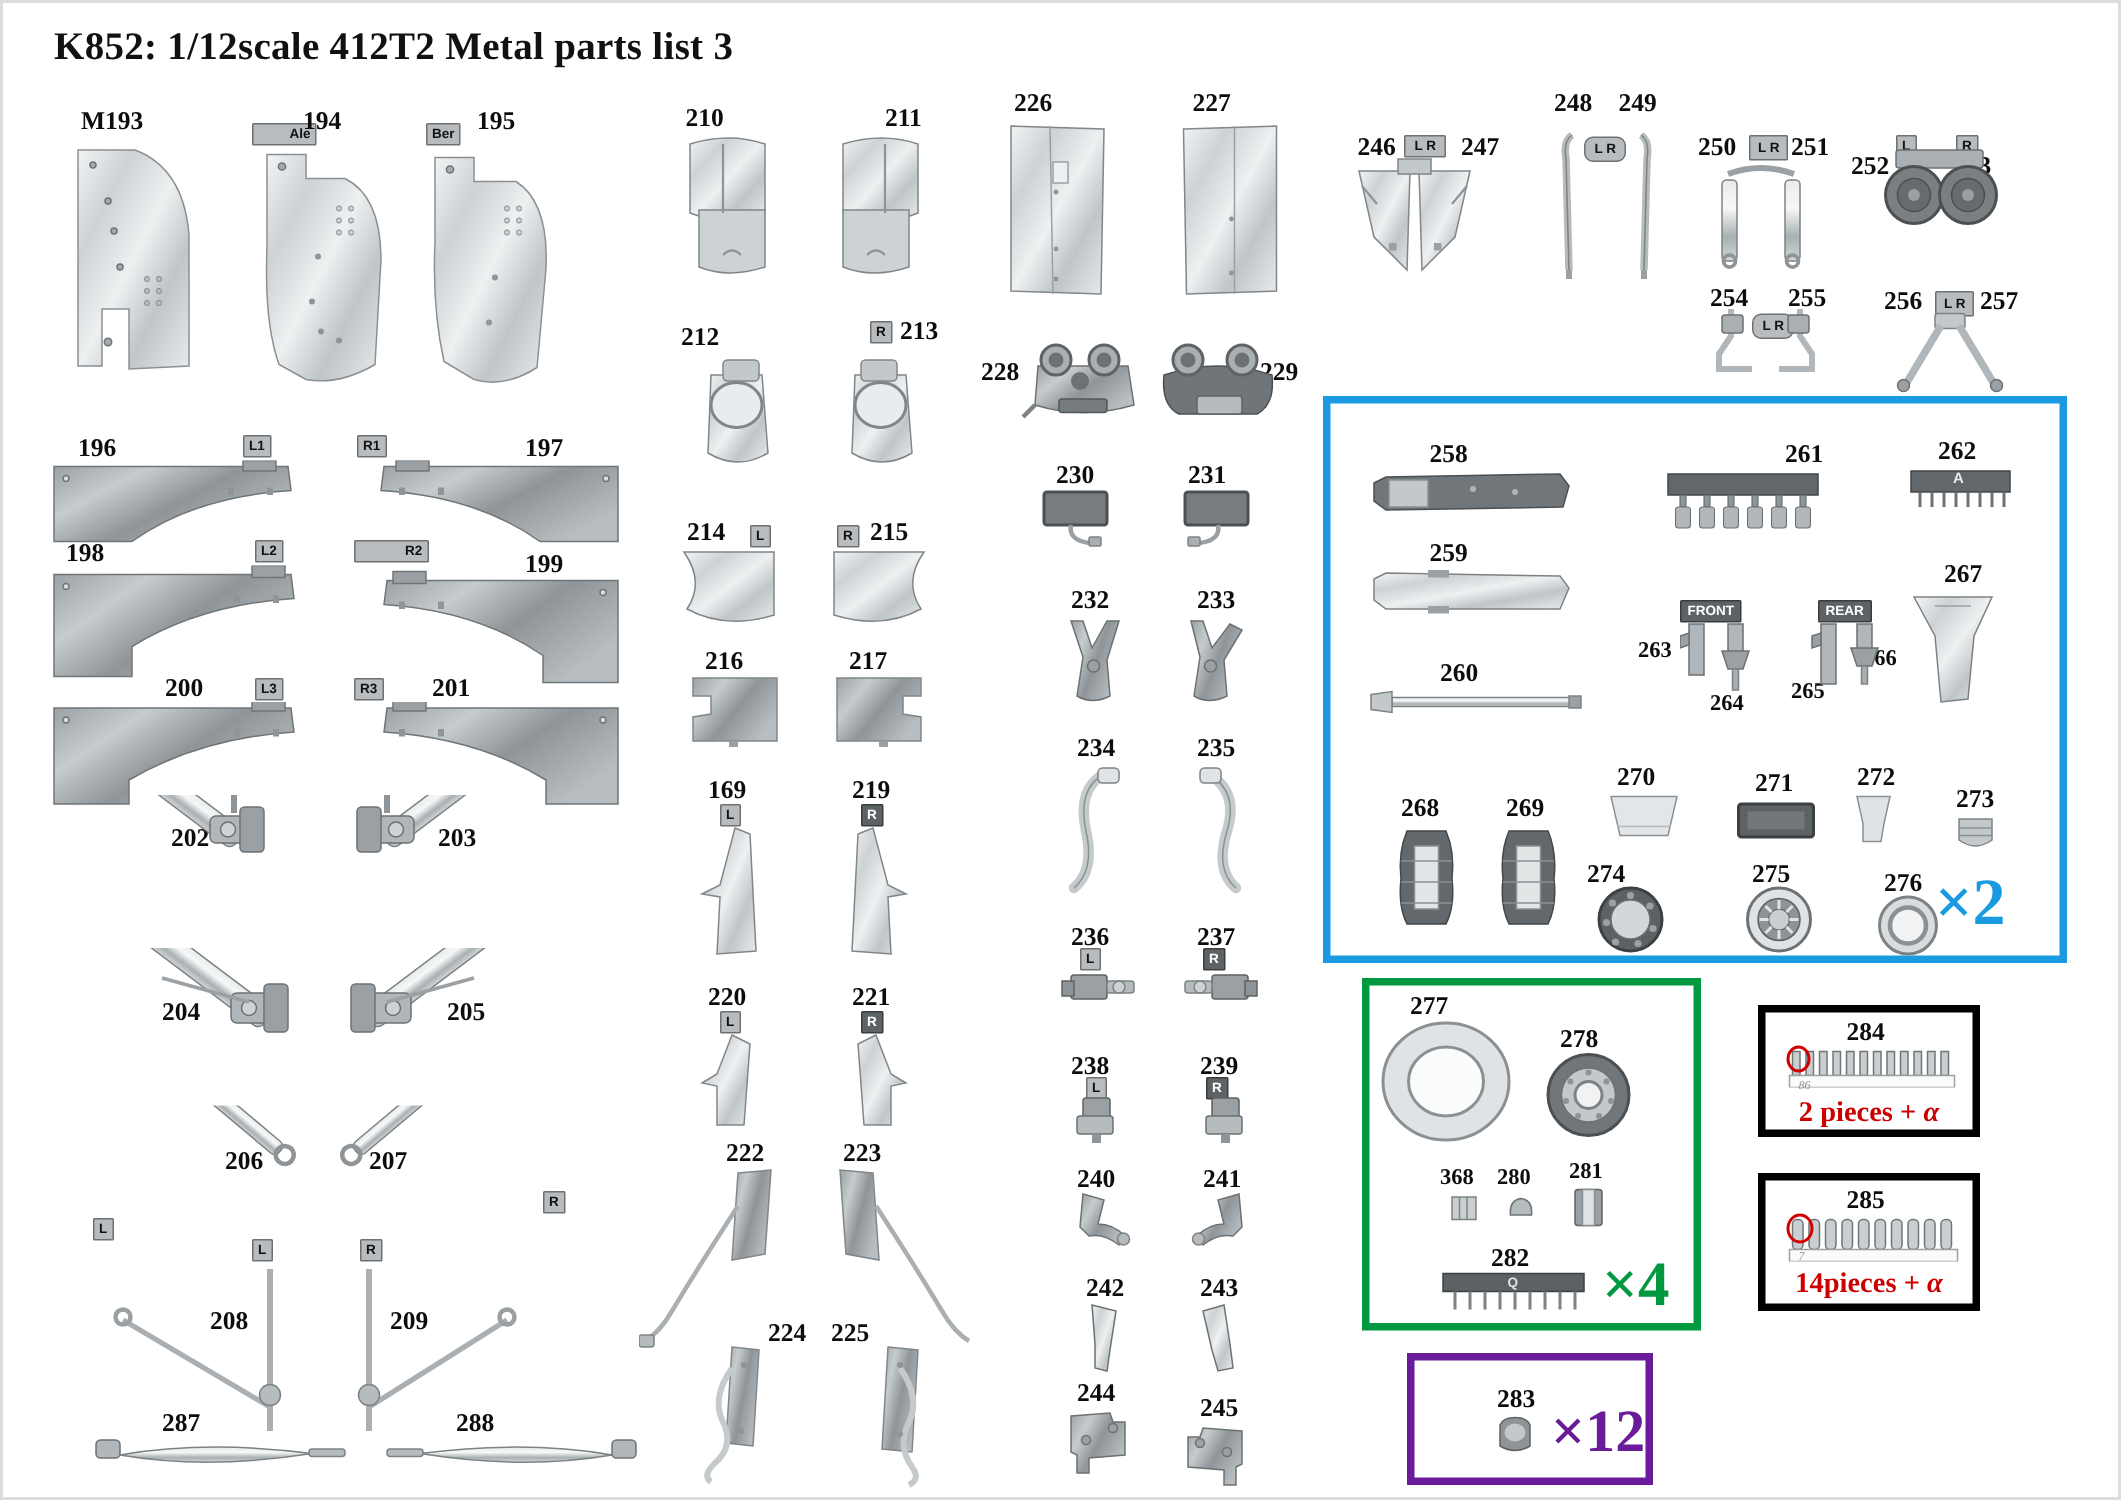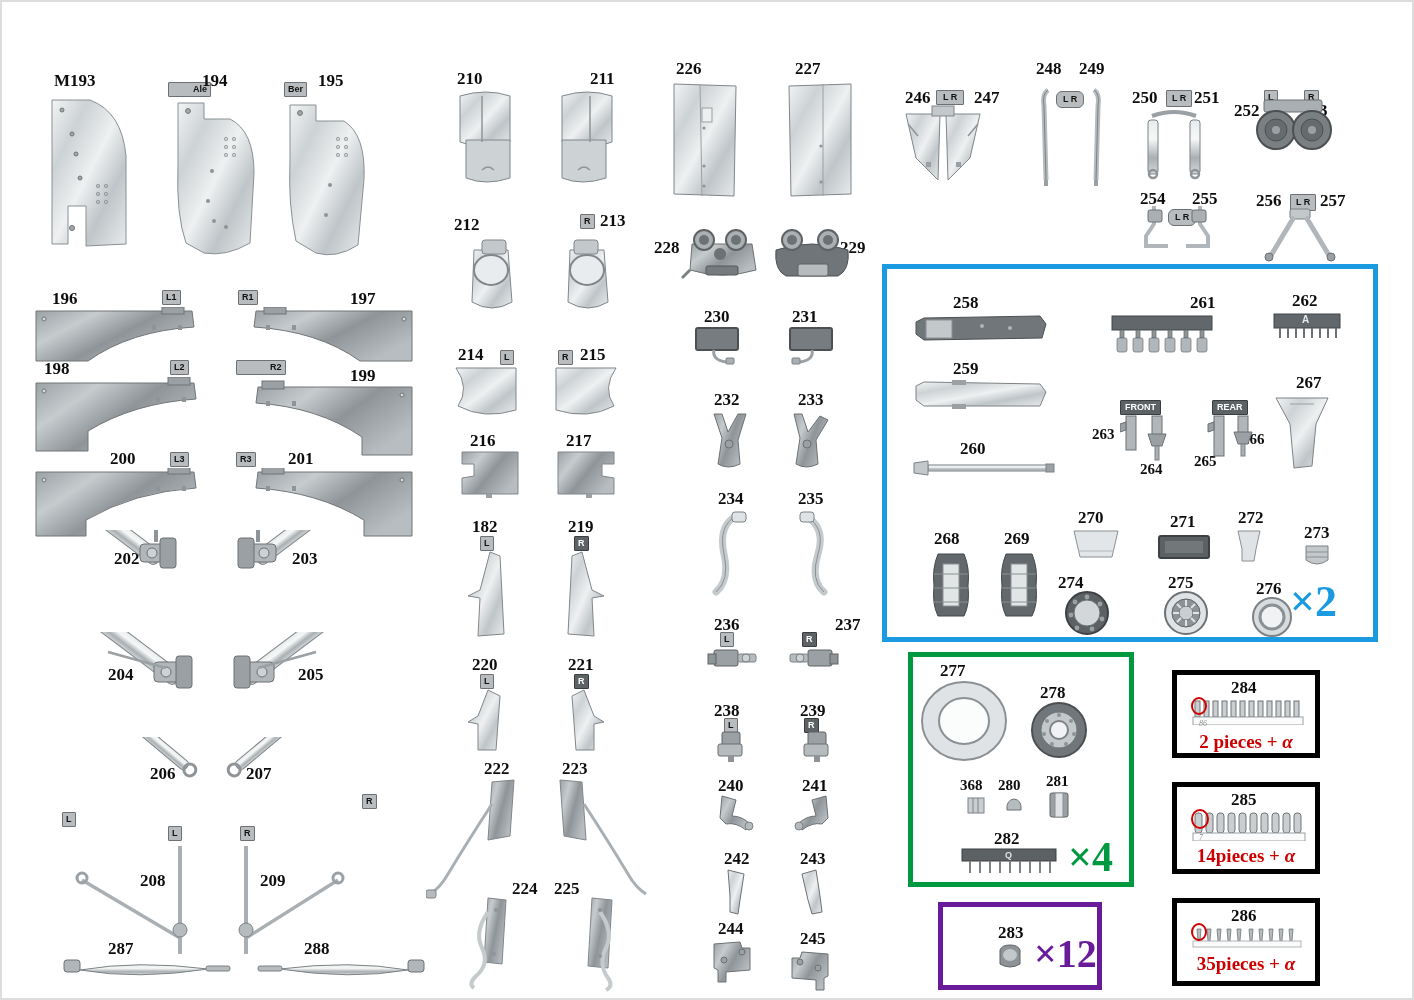--- a/index.html
+++ b/index.html
@@ -52,20 +52,21 @@
   .pbox .cap i{font-style:italic;font-family:"Liberation Serif",serif;}
   .redcirc{position:absolute;border:2px solid #d00000;border-radius:50%;box-sizing:border-box;}
   .strip-lbl{position:absolute;font-size:8px;color:#8d9295;font-style:italic;
        font-family:"Liberation Serif",serif;}
 </style>
 </head>
 <body>
 
 <div id="page">
 
+  <div class="title">K852: 1/12scale 412T2 Metal parts list 3</div>
 
   <div class="num" style="left:52px;top:70px;">M193</div>
   <svg class="part" style="left:44px;top:92px;" width="88" height="160">
     <defs>
         <linearGradient id="mg1" x1="0" y1="0" x2="1" y2="1">
       <stop offset="0%" stop-color="#f2f4f5"></stop>
           <stop offset="25%" stop-color="#cdd2d4"></stop>
       <stop offset="50%" stop-color="#eef0f1"></stop>
           <stop offset="72%" stop-color="#bfc5c8"></stop>
       <stop offset="100%" stop-color="#e8ebec"></stop>
@@ -357,21 +358,21 @@
     <path d="M2,2 L58,2 L58,44 L2,44 L2,28 L14,26 L14,14 L2,14 Z" fill="url(#mg2)" stroke="#80868a"></path>
     <rect x="26" y="44" width="6" height="4" fill="#9aa0a3"></rect>
   </svg>
 
   <div class="num" style="left:564px;top:430px;">217</div>
   <svg class="part" style="left:554px;top:448px;" width="62" height="50">
     <path d="M58,2 L2,2 L2,44 L58,44 L58,28 L46,26 L46,14 L58,14 Z" fill="url(#mg2)" stroke="#80868a"></path>
     <rect x="30" y="44" width="6" height="4" fill="#9aa0a3"></rect>
   </svg>
 
-  <div class="num" style="left:470px;top:516px;">182</div>
+  <div class="num" style="left:470px;top:516px;">169</div>
   <div class="tag" style="left:478px;top:534px;">L</div>
   <svg class="part" style="left:460px;top:548px;" width="56" height="92">
     <path d="M28,2 L38,6 L42,84 L16,86 L18,48 L6,46 L18,40 Z" fill="url(#mg1)" stroke="#80868a"></path>
   </svg>
 
   <div class="num" style="left:566px;top:516px;">219</div>
   <div class="tag dark" style="left:572px;top:534px;">R</div>
   <svg class="part" style="left:556px;top:548px;" width="56" height="92">
     <path d="M24,2 L14,6 L10,84 L36,86 L34,48 L46,46 L34,40 Z" fill="url(#mg1)" stroke="#80868a"></path>
   </svg>
@@ -499,21 +500,21 @@
 
   <div class="num" style="left:712px;top:614px;">236</div>
   <div class="tag" style="left:718px;top:630px;">L</div>
   <svg class="part" style="left:702px;top:642px;" width="60" height="30">
     <rect x="10" y="6" width="24" height="16" rx="2" fill="#9aa0a3" stroke="#5e6365"></rect>
     <rect x="34" y="10" width="18" height="8" rx="2" fill="#b6bbbe" stroke="#7d8285"></rect>
     <rect x="4" y="10" width="8" height="10" fill="#8e9497" stroke="#5e6365"></rect>
     <circle cx="42" cy="14" r="4" fill="#cdd2d4" stroke="#7d8285"></circle>
   </svg>
 
-  <div class="num" style="left:796px;top:614px;margin-left:37px;">237</div>
+  <div class="num" style="left:796px;top:614px;">237</div>
   <div class="tag dark" style="left:800px;top:630px;">R</div>
   <svg class="part" style="left:780px;top:642px;" width="60" height="30">
     <rect x="26" y="6" width="24" height="16" rx="2" fill="#9aa0a3" stroke="#5e6365"></rect>
     <rect x="8" y="10" width="18" height="8" rx="2" fill="#b6bbbe" stroke="#7d8285"></rect>
     <rect x="48" y="10" width="8" height="10" fill="#8e9497" stroke="#5e6365"></rect>
     <circle cx="18" cy="14" r="4" fill="#cdd2d4" stroke="#7d8285"></circle>
   </svg>
 
   <div class="num" style="left:712px;top:700px;">238</div>
   <div class="tag" style="left:722px;top:716px;">L</div>
@@ -923,34 +924,14 @@
         <rect x="92" y="2" width="7" height="20" rx="3"></rect>
           <rect x="103" y="2" width="7" height="20" rx="3"></rect>
         </g>
       <rect x="2" y="22" width="112" height="8" fill="#fbfbfb" stroke="#9aa0a3"></rect>
     </svg>
     <div class="redcirc" style="left:14px;top:22px;width:18px;height:20px;"></div>
     <div class="strip-lbl" style="left:22px;top:46px;">7</div>
     <div class="cap" style="top:58px;"><span>14pieces + </span><i>α</i></div>
   </div>
 
-  <div class="pbox" style="left:1170px;top:896px;width:148px;height:88px;">
-    <div class="num" style="left:54px;top:4px;">286</div>
-    <svg style="position:absolute;left:14px;top:22px;" width="118" height="26">
-      <g fill="#b6bbbe" stroke="#707577" stroke-width="0.8">
-        <path d="M6,4 l4,0 l-1,12 l-2,0 z"></path>
-          <path d="M16,4 l4,0 l-1,12 l-2,0 z"></path>
-        <path d="M26,4 l4,0 l-1,12 l-2,0 z"></path>
-          <path d="M36,4 l4,0 l-1,12 l-2,0 z"></path>
-        <path d="M46,4 l4,0 l-1,12 l-2,0 z"></path>
-          <path d="M58,4 l4,0 l-1,12 l-2,0 z"></path>
-        <path d="M68,4 l4,0 l-1,12 l-2,0 z"></path>
-          <path d="M78,4 l4,0 l-1,12 l-2,0 z"></path>
-        <path d="M88,4 l4,0 l-1,12 l-2,0 z"></path>
-          <path d="M98,4 l4,0 l-1,12 l-2,0 z"></path>
-        </g>
-      <rect x="2" y="16" width="108" height="6" fill="#fbfbfb" stroke="#b0b6b9"></rect>
-    </svg>
-    <div class="redcirc" style="left:14px;top:20px;width:16px;height:18px;"></div>
-    <div class="cap" style="top:50px;"><span>35pieces + </span><i>α</i></div>
-  </div>
 
 </div>
 
 </body></html>

